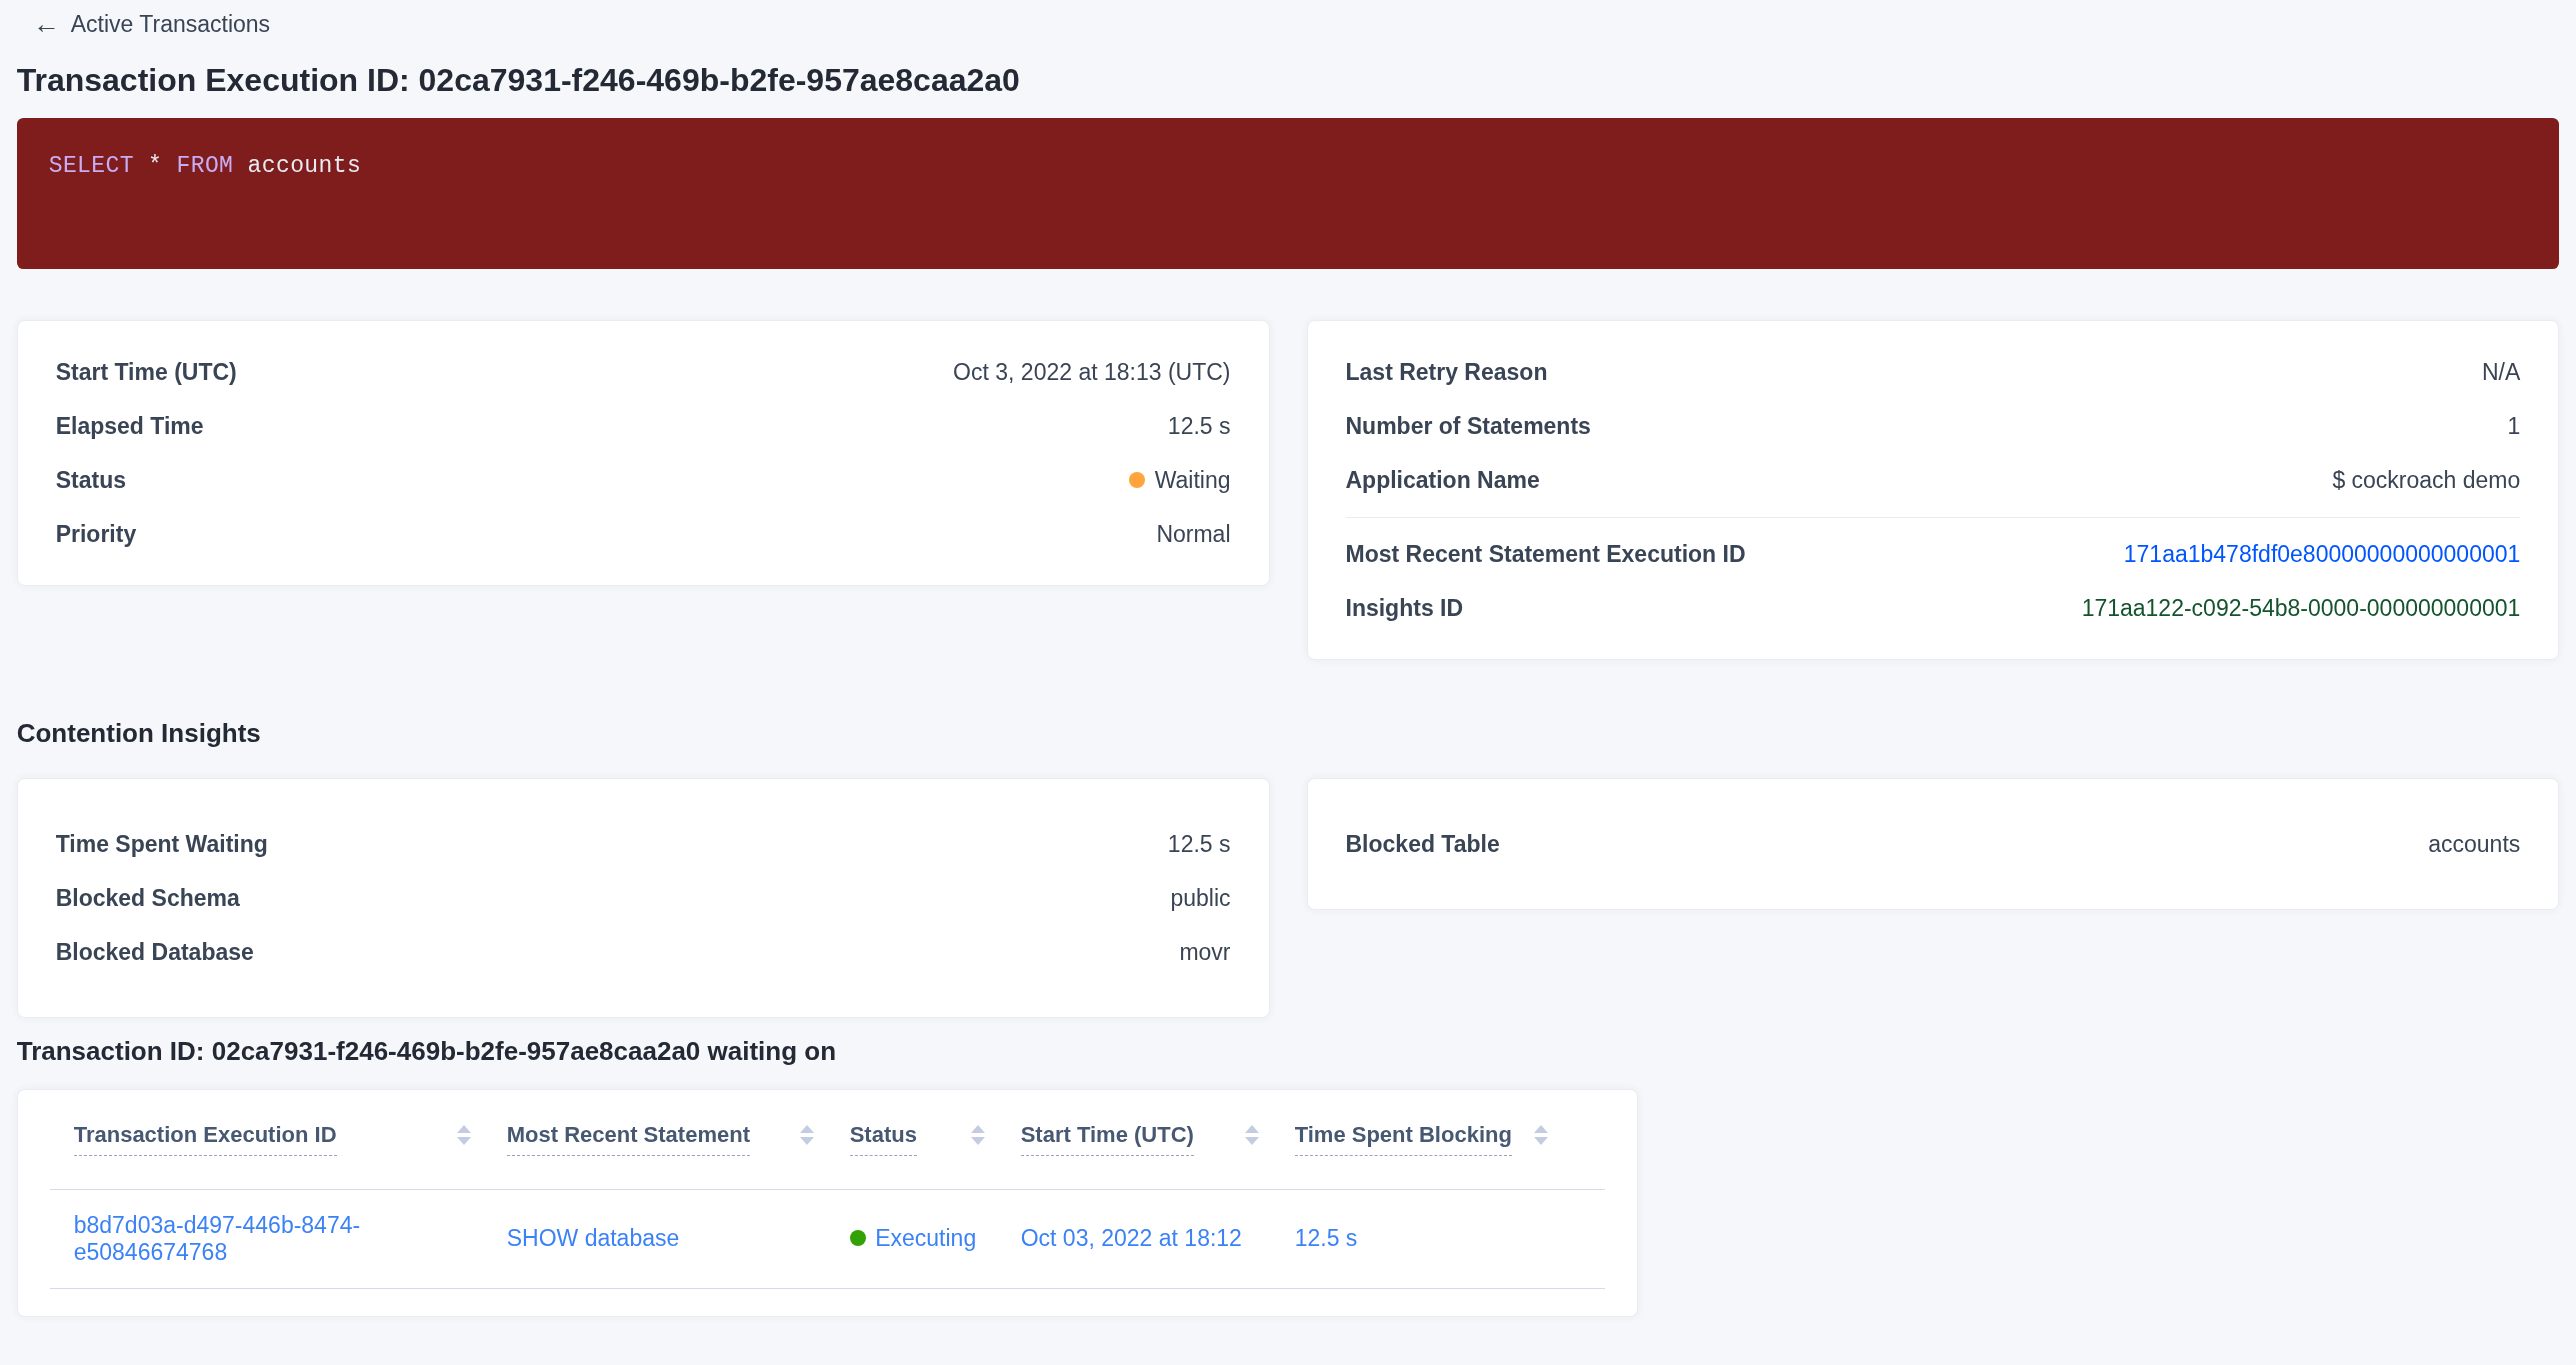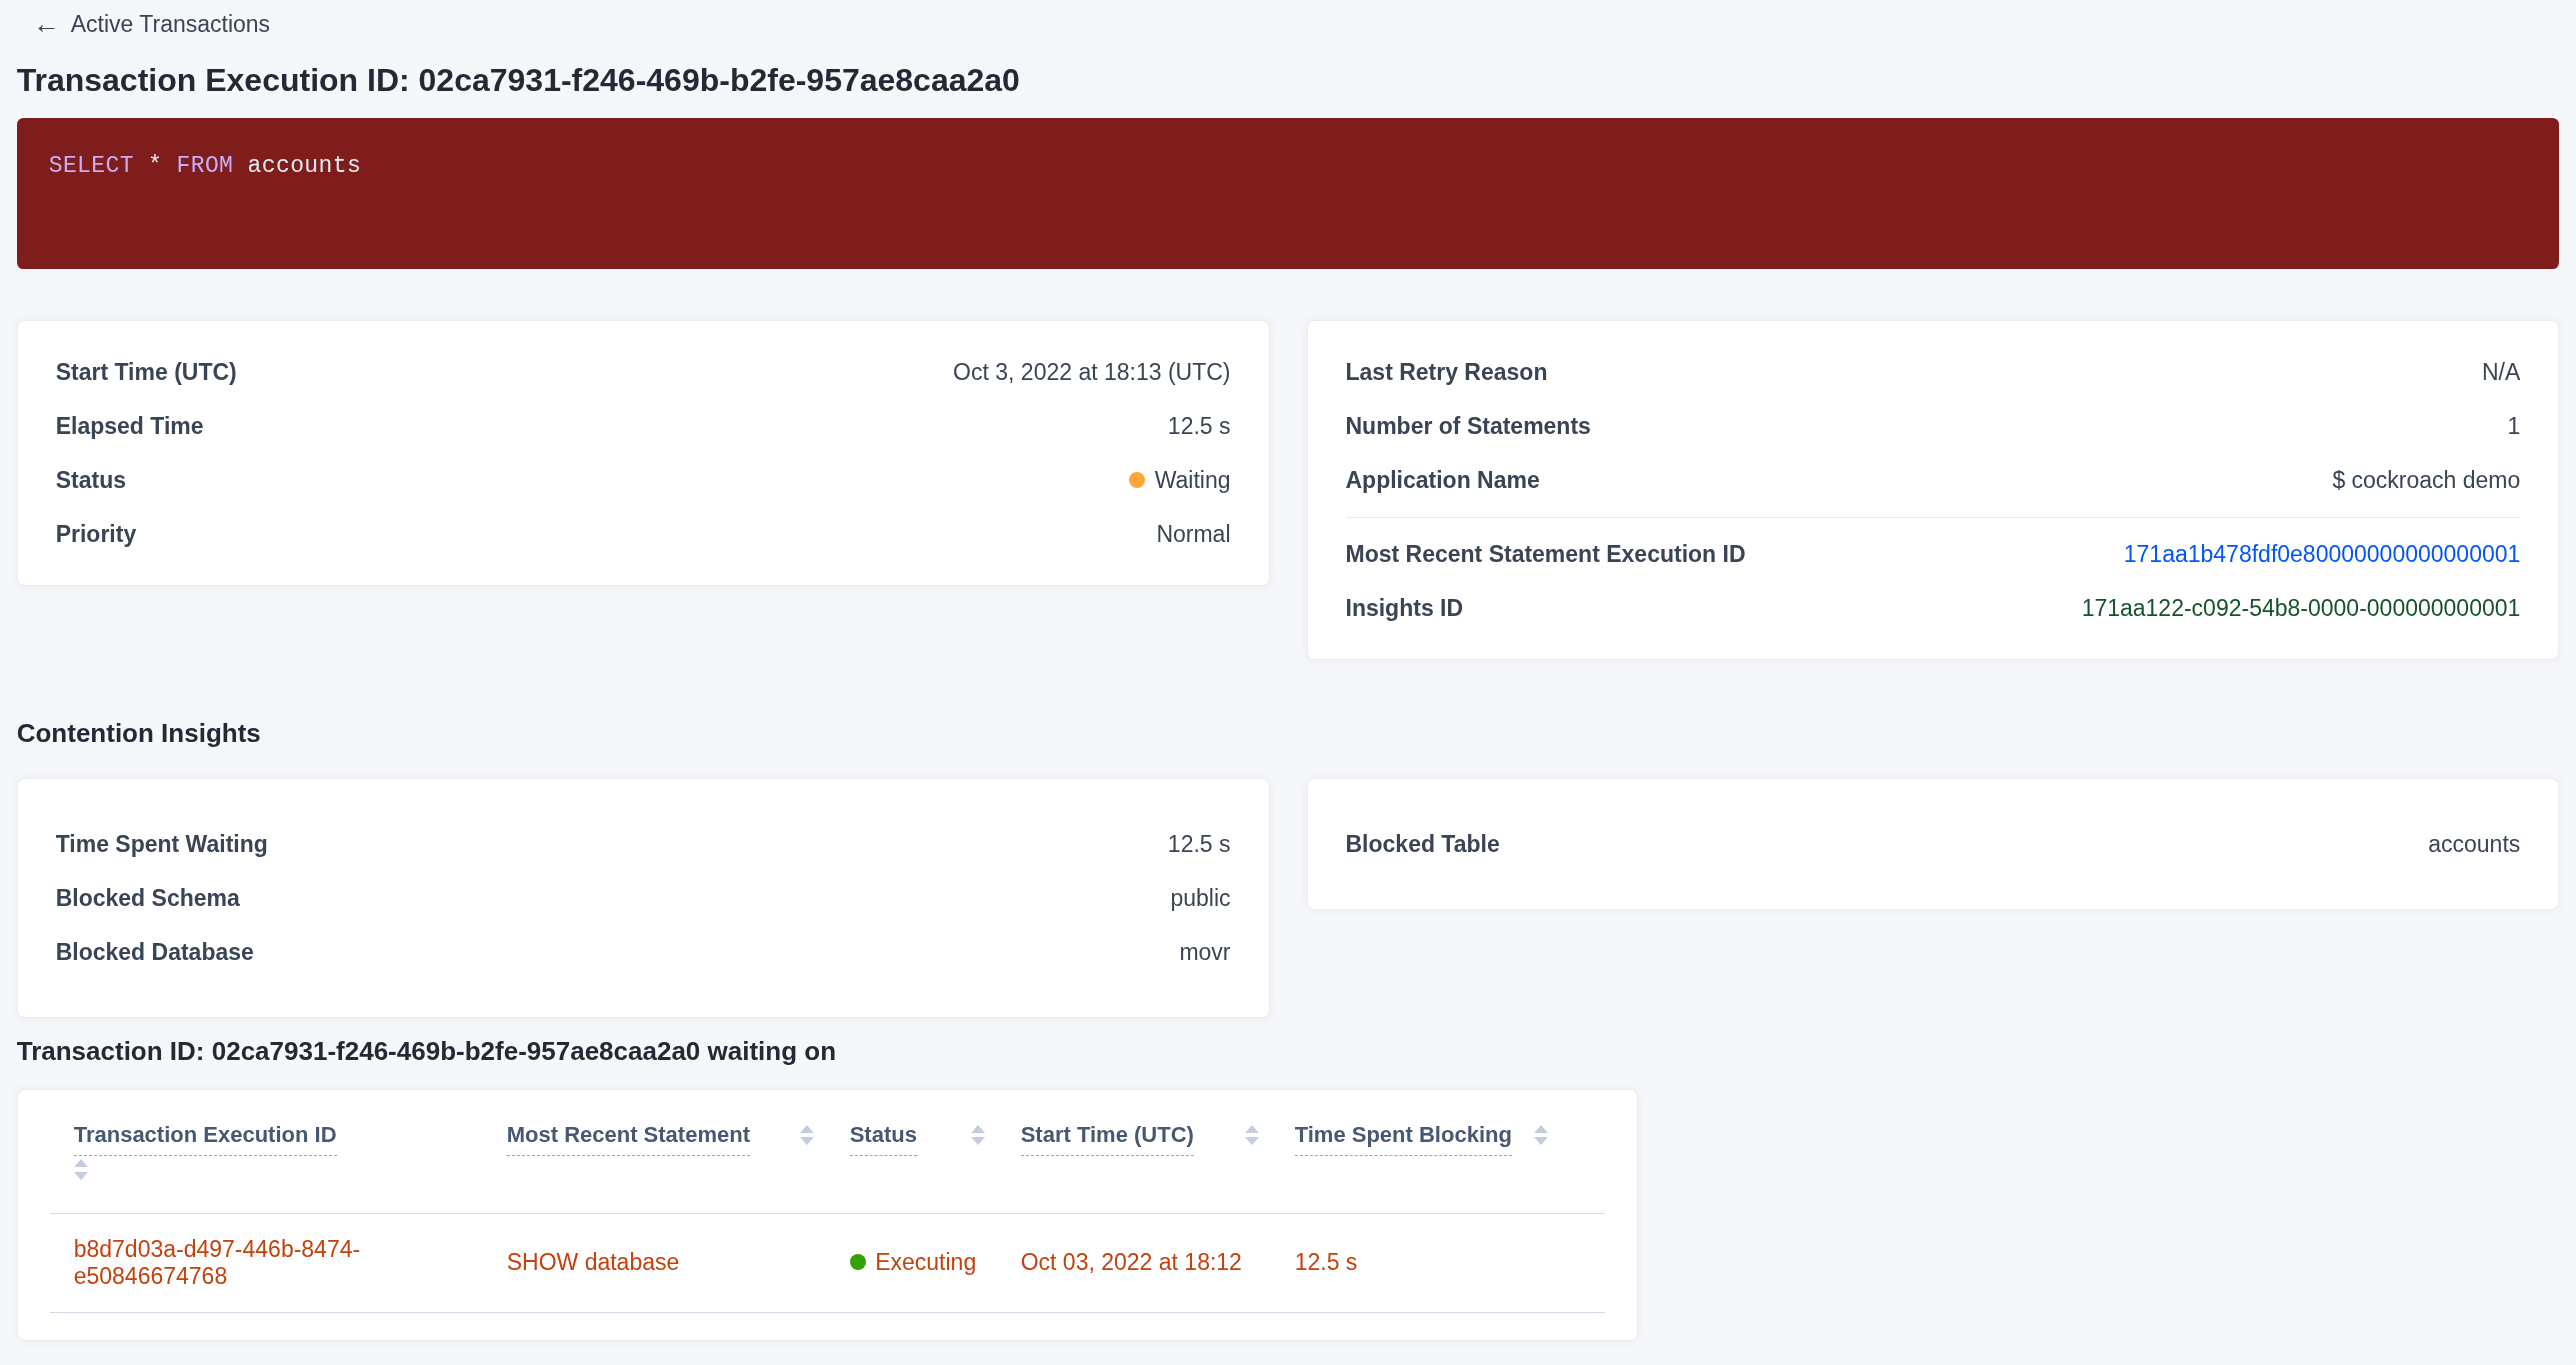--- a/index.html
+++ b/index.html
@@ -41,22 +41,22 @@
 
   
   .table-card { margin-top: 21.5px; width: 1621px; background: #FFFFFF; border: 0.8px solid #E9EDF3; border-radius: 8px; box-shadow: 0 0 8px rgba(57,68,85,0.06); padding-bottom: 27px; }
   .table-inner { margin: 0 32px; }
   .thead { display: flex; align-items: flex-start; padding-top: 32px; padding-bottom: 33px; border-bottom: 1.6px solid #D6DBE7; }
   .th { display: flex; align-items: flex-start; justify-content: space-between; padding-right: 36px; font-size: 22px; font-weight: 700; color: #475872; }
   .th-label { border-bottom: 1.6px dashed #98A3BC; padding-bottom: 7.2px; }
   .sort { display: flex; flex-direction: column; gap: 4.8px; margin-top: 3.2px; cursor: pointer; flex: none; }
   .tri-up { width: 0; height: 0; border-left: 7.2px solid transparent; border-right: 7.2px solid transparent; border-bottom: 8.8px solid #C3CCE0; }
   .tri-down { width: 0; height: 0; border-left: 7.2px solid transparent; border-right: 7.2px solid transparent; border-top: 8.8px solid #C3CCE0; }
-  .trow { display: flex; align-items: center; height: 99px; border-bottom: 1.6px solid #D6DAE8; font-size: 23px; color: #c2410c; }
-  .c1 { width: 457px; padding-left: 24px; flex-direction: column; }
+  .trow { display: flex; align-items: center; height: 99px; border-bottom: 1.6px solid #D6DAE8; font-size: 23px; color: #3b82f6; }
+  .c1 { width: 457px; padding-left: 24px; }
   .c2 { width: 343px; }
   .c3 { width: 171px; }
   .c4 { width: 274px; }
   .c5 { width: 289px; }
   .status-val { display: inline-flex; align-items: center; gap: 9.5px; }
 </style>
 </head>
 <body>
 
 <div class="page">

